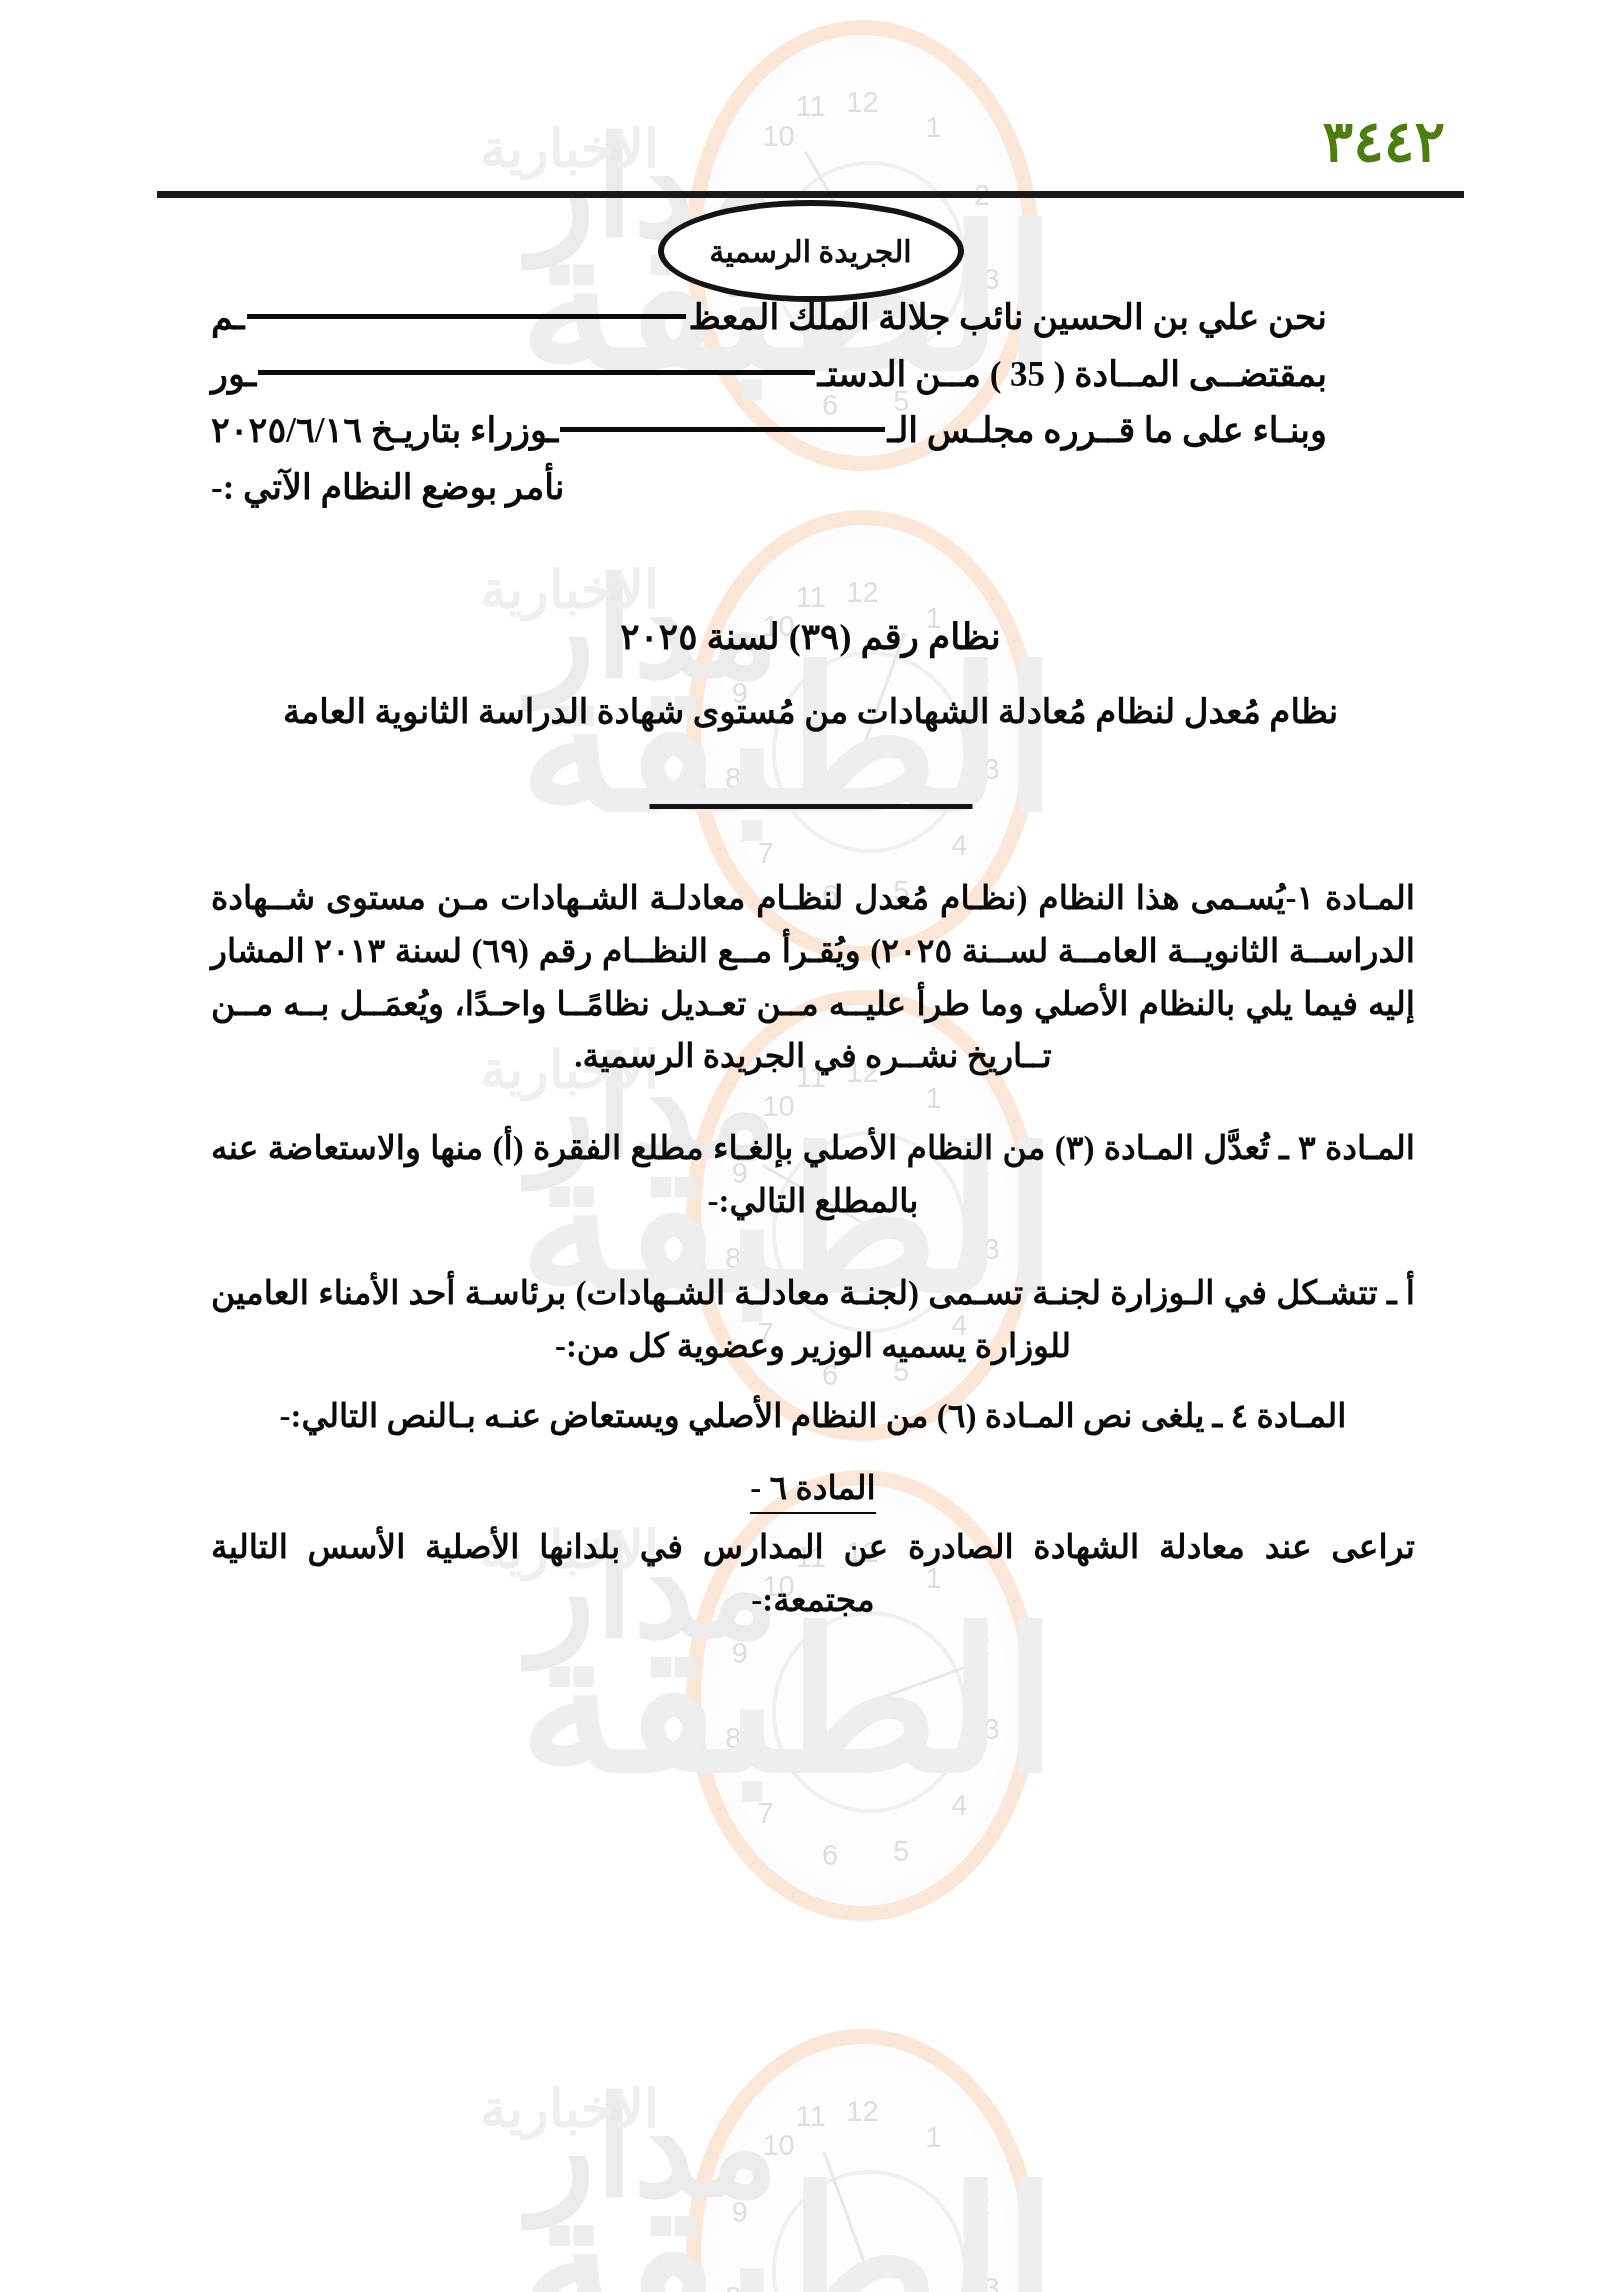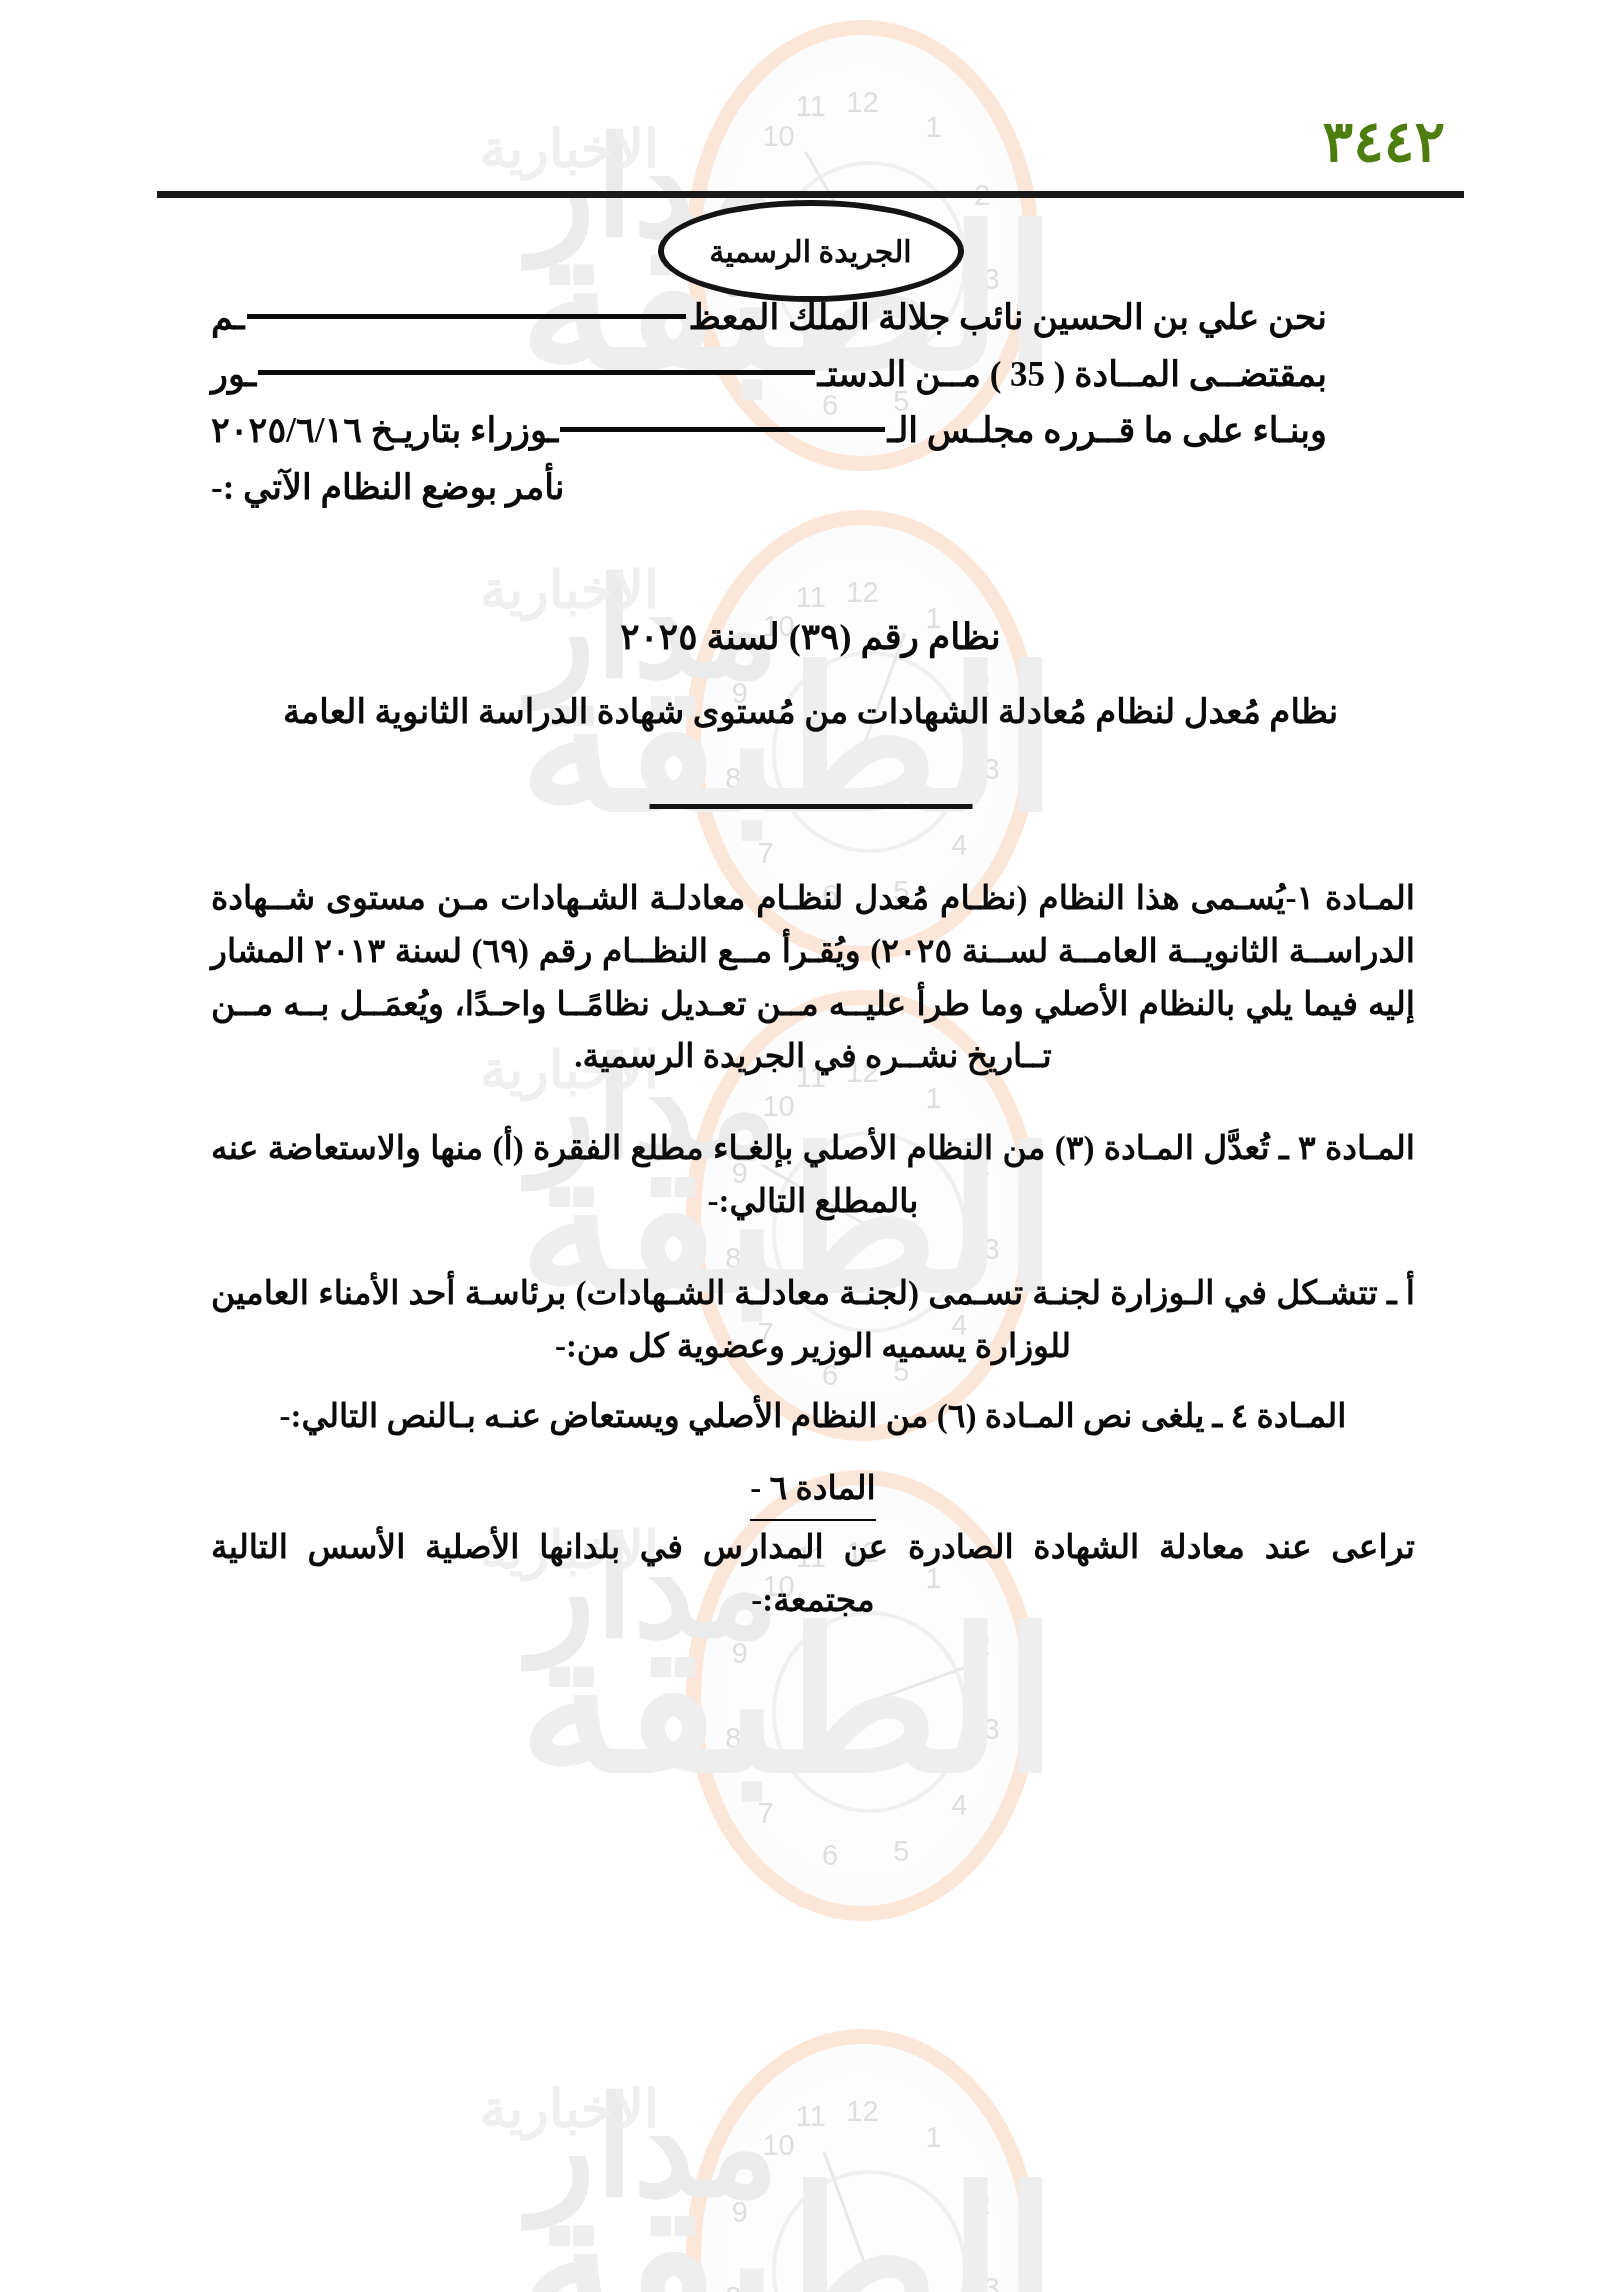--- a/index.html
+++ b/index.html
@@ -234,21 +234,21 @@
 
   .section-heading {
     font-size: 33px;
     font-weight: bold;
     color: #0b0b0b;
     text-align: center;
     margin: 25.5px 0 13.7px 0;
   }
   .section-heading span {
     border-bottom: 2.9px solid #0b0b0b;
-    padding-bottom: 13px;
+    padding-bottom: 6px;
   }
 </style>
 </head>
 <body>
 
 <div class="page">
 
   <div class="watermark-layer">
 
     <div class="wm-clock" style="left:686px; top:19.6px;">

